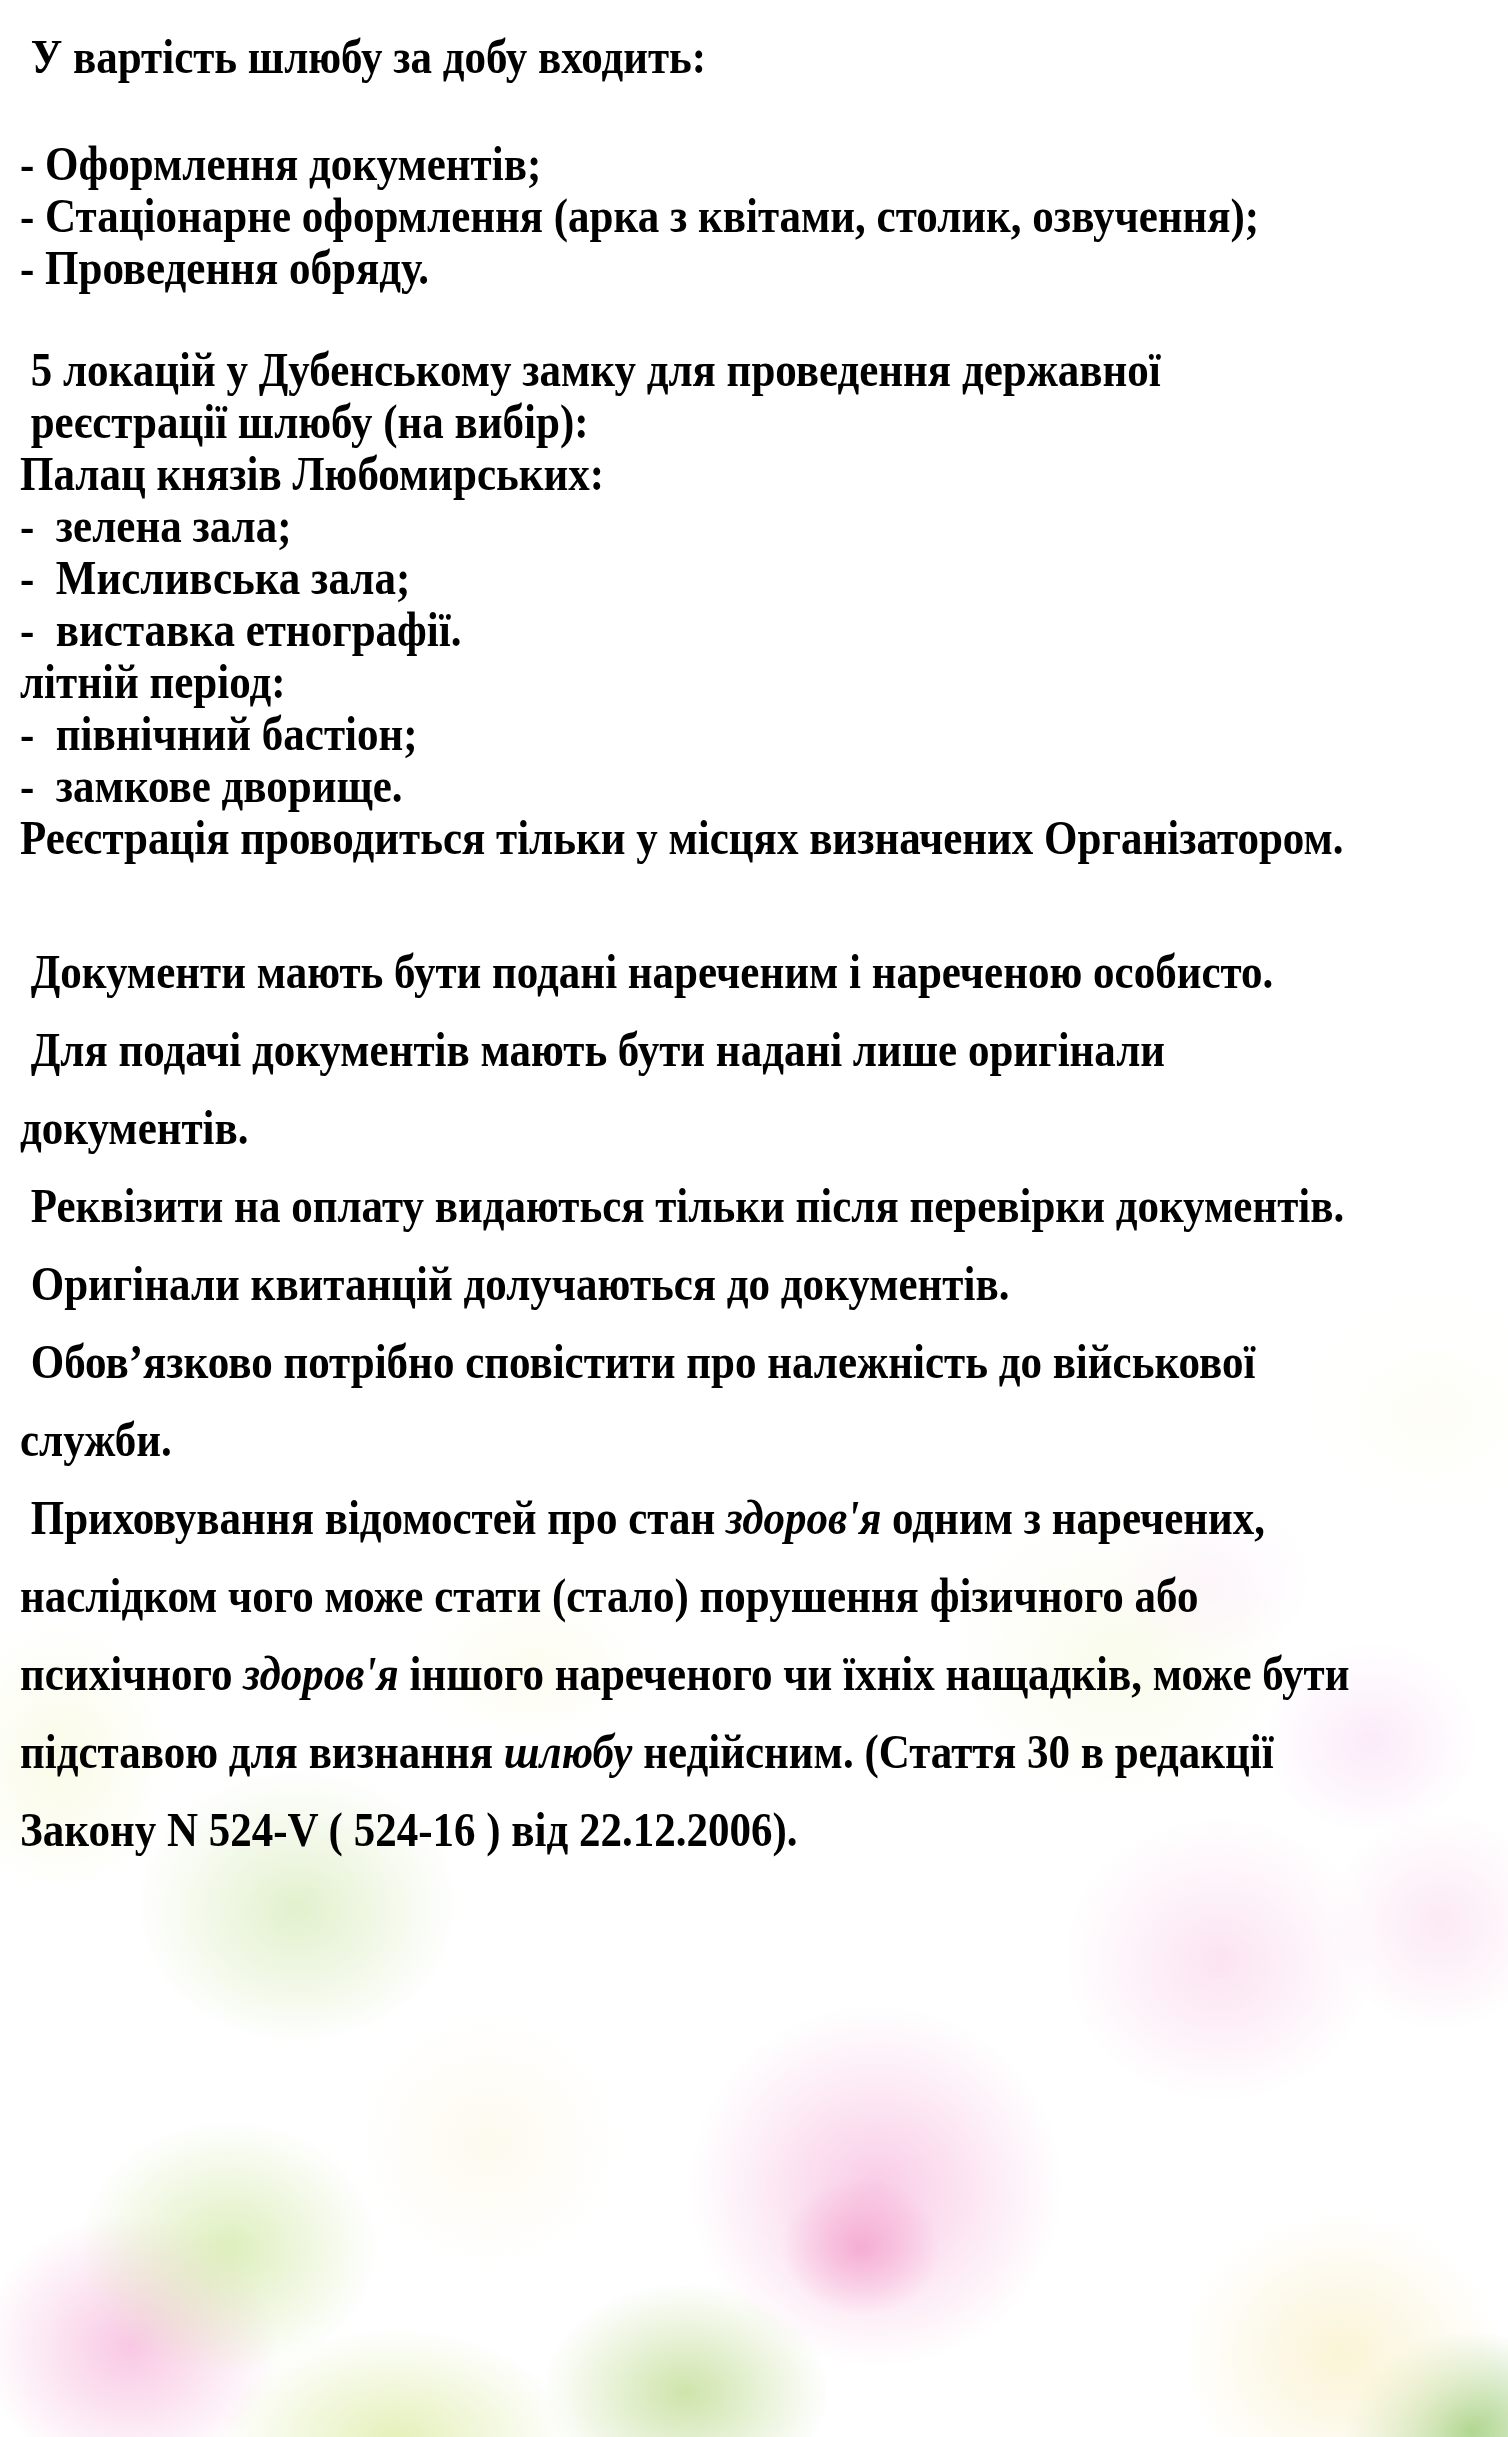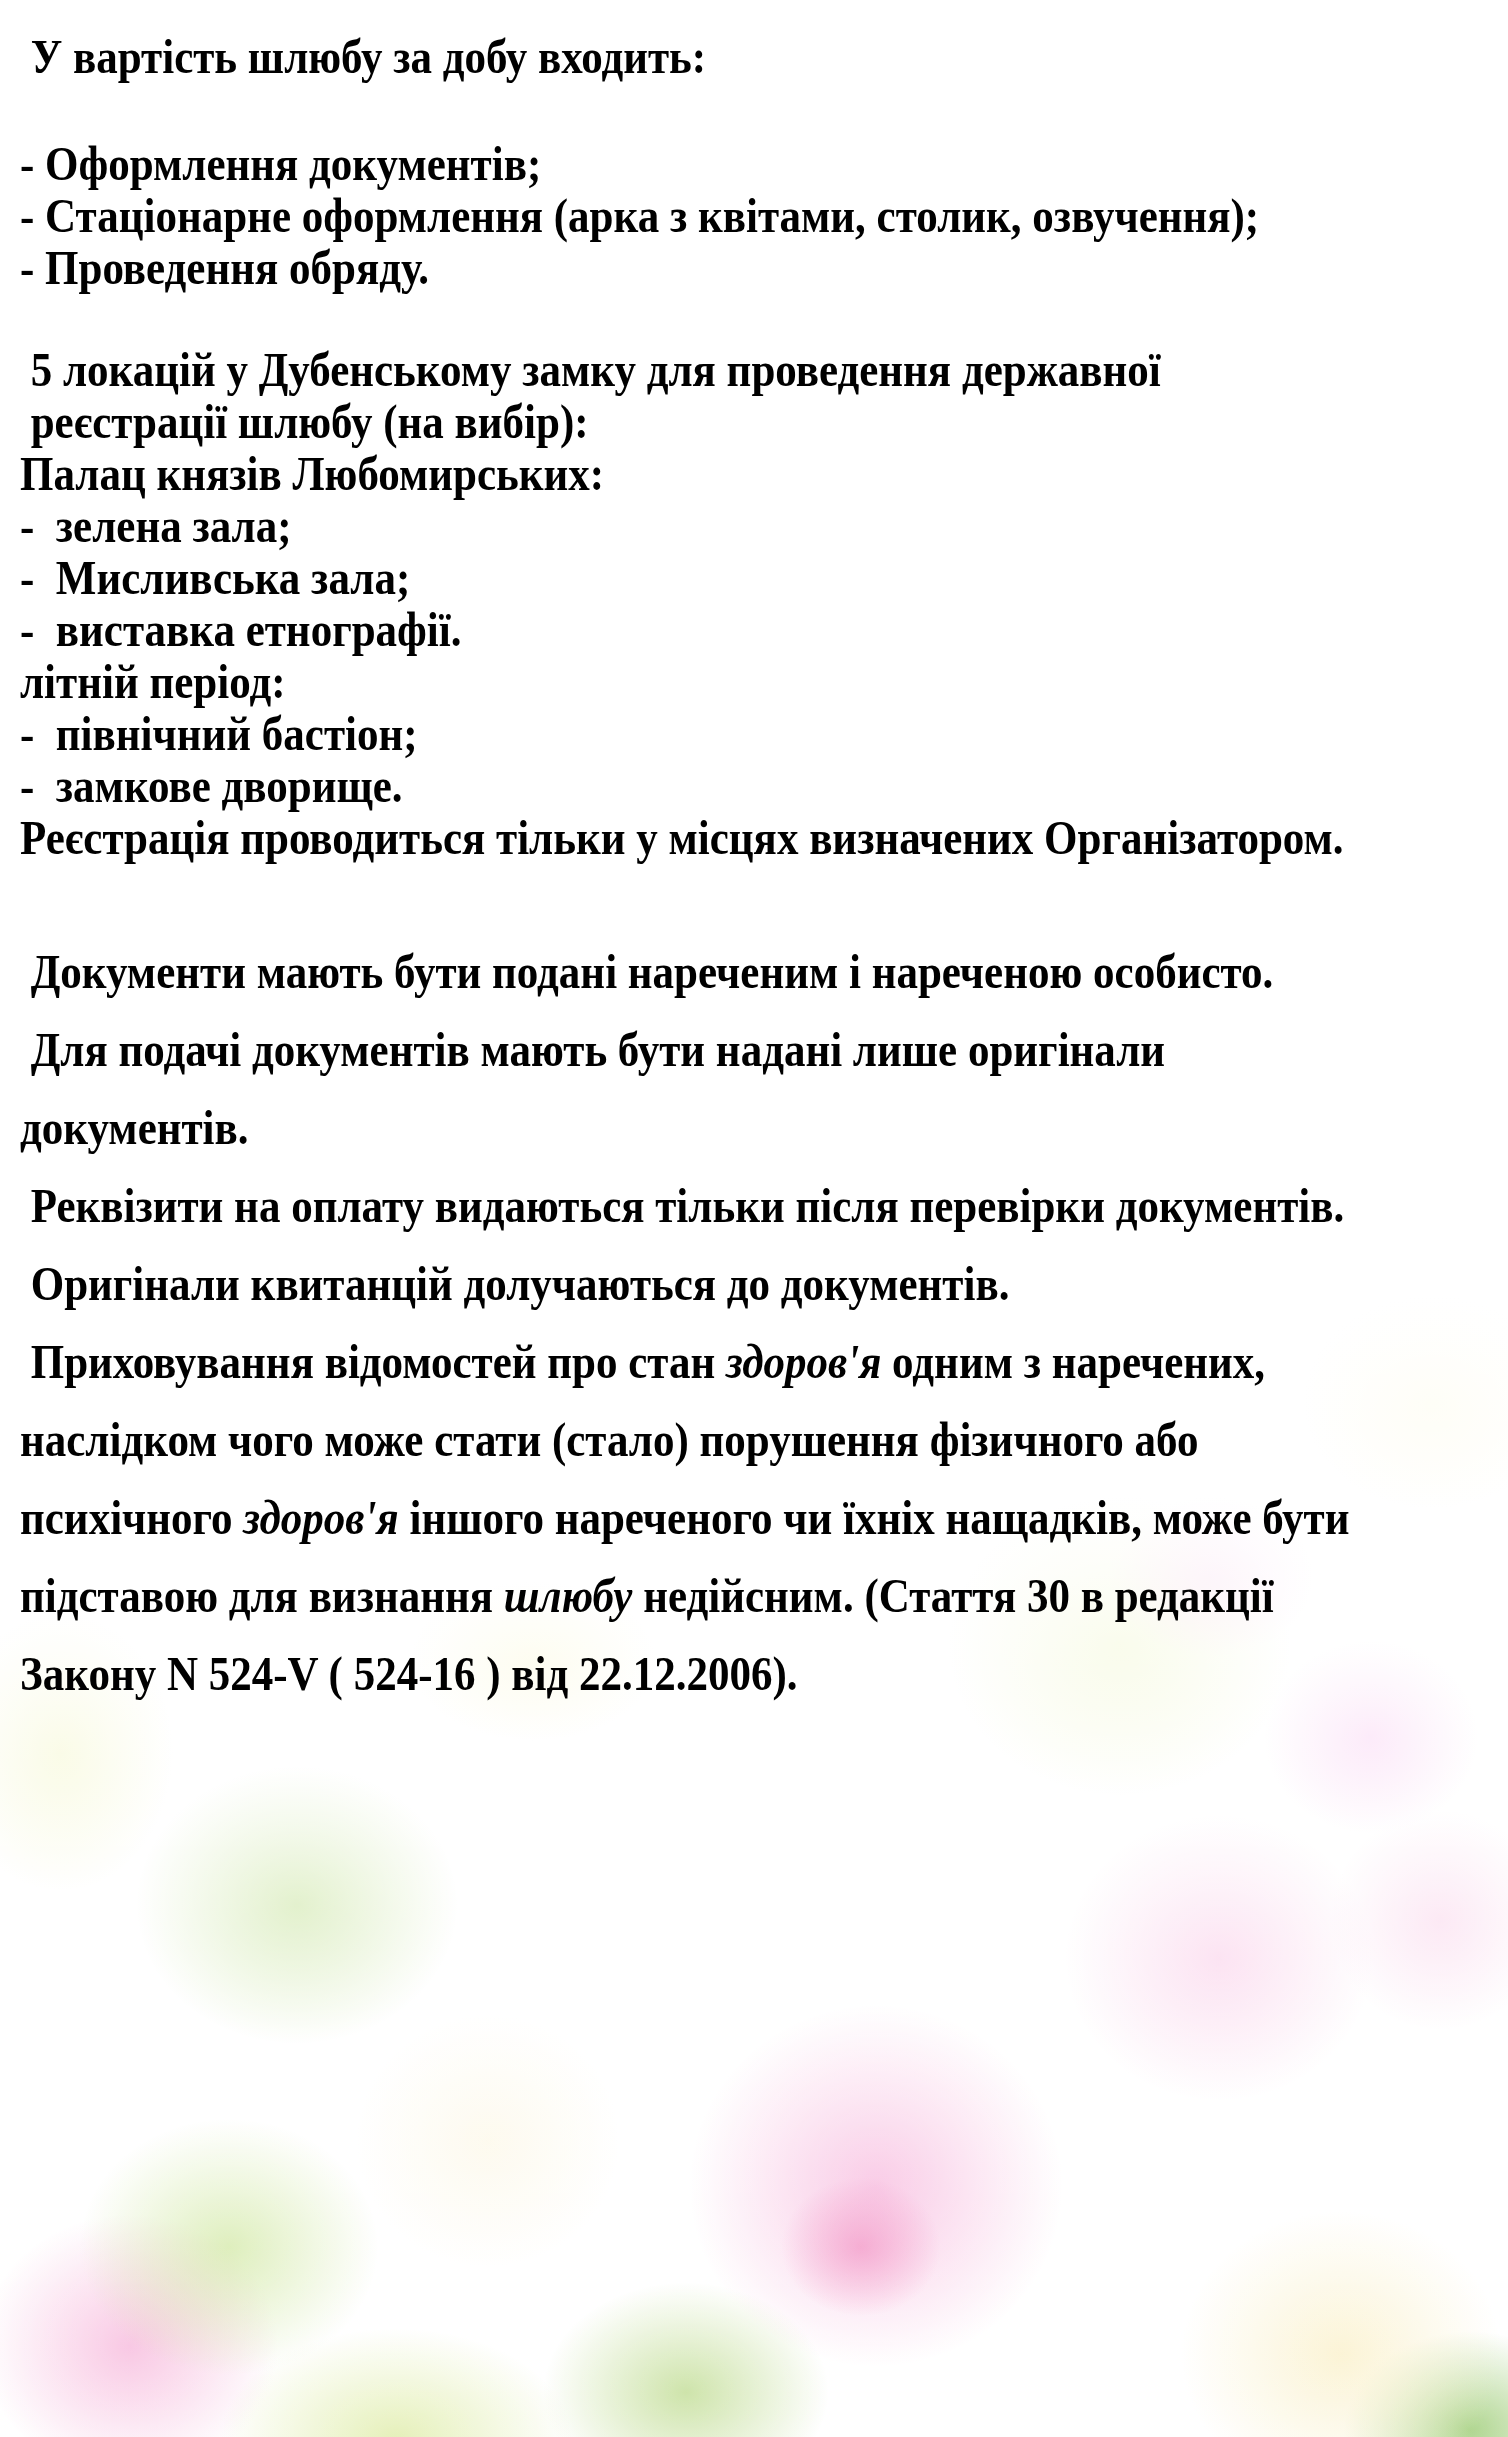--- a/index.html
+++ b/index.html
@@ -94,20 +94,24 @@
 
     <section>
       <div class="line i p">Документи мають бути подані нареченим і нареченою особисто.</div>
       <div class="line i d">Для подачі документів мають бути надані лише оригінали</div>
       <div class="line d">документів.</div>
       <div class="line i d">Реквізити на оплату видаються тільки після перевірки документів.</div>
       <div class="line i d">Оригінали квитанцій долучаються до документів.</div>
     </section>
 
 
+    <section>
+      <div class="line i d">Обов’язково потрібно сповістити про належність до військової</div>
+      <div class="line d">служби.</div>
+    </section>
 
     <section>
       <div class="line i d"><span>Приховування відомостей про стан </span><em>здоров'я</em><span> одним з наречених,</span></div>
       <div class="line d">наслідком чого може стати (стало) порушення фізичного або</div>
       <div class="line d"><span>психічного </span><em>здоров'я</em><span> іншого нареченого чи їхніх нащадків, може бути</span></div>
       <div class="line d"><span>підставою для визнання </span><em>шлюбу</em><span> недійсним. (Стаття 30 в редакції</span></div>
       <div class="line d">Закону N 524-V ( 524-16 ) від 22.12.2006).</div>
     </section>
 
 

